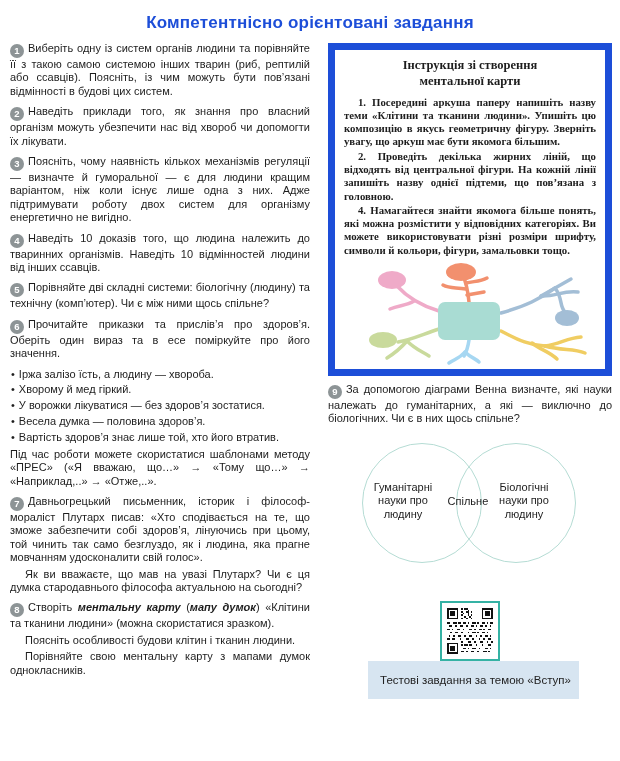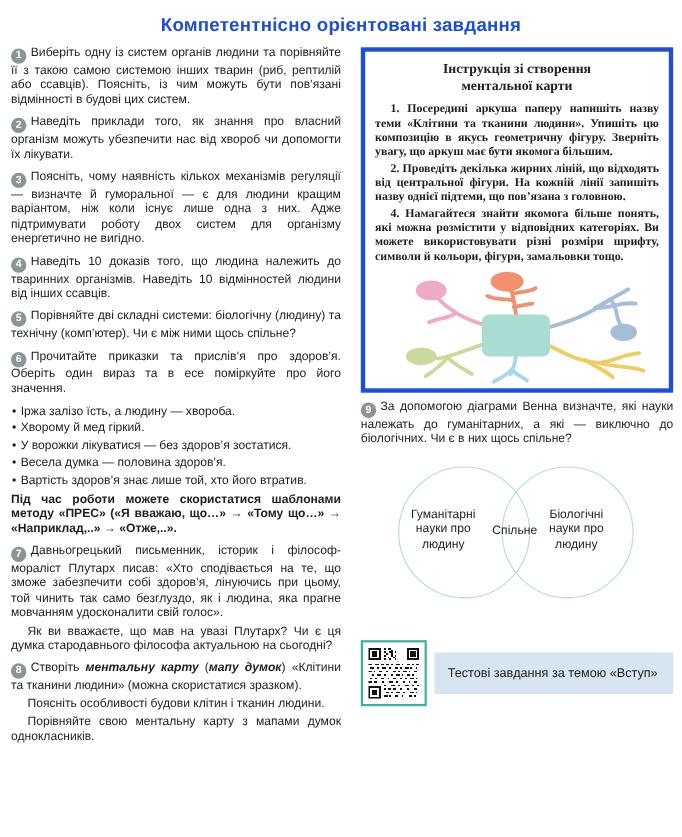--- a/index.html
+++ b/index.html
@@ -27,21 +27,21 @@
     background:#8d9496;color:#fff;font-size:9.5px;font-weight:bold;
     text-align:center;line-height:14px;margin-right:4px;vertical-align:-2px;
     text-indent:0;
   }
   .bullet{font-size:11px;line-height:13.2px;margin:0 0 2.5px 0;text-align:left;}
   .bullet .bmark{margin:0 4px 0 1px;}
   .bi{font-weight:bold;font-style:italic;}
 
   
   .ibox{
-    border:4px solid #1d4ed8;background:#fff;
+    border:7px solid #1d4ed8;background:#fff;
     padding:7px 9px 4px 9px;margin:1px 0 7px 0;
   }
   .ibox-title{
     font-family:"Liberation Serif","DejaVu Serif",serif;
     font-weight:bold;font-size:12.5px;line-height:1.26;
     text-align:center;margin:1px 0 6px 0;
   }
   .step{
     font-family:"Liberation Serif","DejaVu Serif",serif;
     font-weight:bold;font-size:10.8px;line-height:13.3px;
@@ -61,21 +61,21 @@
   .vcircle.left{left:34px;}
   .vcircle.right{left:128px;}
   .vlabel{
     position:absolute;font-size:11px;line-height:13.5px;text-align:center;color:#1d1d1d;
   }
   .vlabel.left{left:36px;width:78px;top:48px;}
   .vlabel.center{left:116px;width:48px;top:62px;}
   .vlabel.right{left:156px;width:80px;top:48px;}
 
   
-  .qr-row{display:flex;align-items:center;margin-top:12px;}
+  .qr-row{display:flex;align-items:center;margin-top:12px;flex-direction:column;}
   .qr-box{
     width:56px;height:56px;border:2px solid #35b2a4;background:#fff;
     display:flex;align-items:center;justify-content:center;flex:0 0 auto;
   }
   .strip{
     flex:1;background:#d7e5f1;margin-left:7px;
     padding:13px 8px 13px 12px;font-size:11.5px;color:#222;
   }
 </style>
 </head>
@@ -100,21 +100,21 @@
       <p class="task"><span class="badge">5</span><span>Порівняйте дві складні системи: біологічну (людину) та технічну (комп’ютер). Чи є між ними щось спільне?</span></p>
 
       <p class="task"><span class="badge">6</span><span>Прочитайте приказки та прислів’я про здоров’я. Оберіть один вираз та в есе поміркуйте про його значення.</span></p>
 
       <p class="bullet"><span class="bmark">•</span><span>Іржа залізо їсть, а людину — хвороба.</span></p>
       <p class="bullet"><span class="bmark">•</span><span>Хворому й мед гіркий.</span></p>
       <p class="bullet"><span class="bmark">•</span><span>У ворожки лікуватися — без здоров’я зостатися.</span></p>
       <p class="bullet"><span class="bmark">•</span><span>Весела думка — половина здоров’я.</span></p>
       <p class="bullet"><span class="bmark">•</span><span>Вартість здоров’я знає лише той, хто його втратив.</span></p>
 
-      <p class="task" style="margin-top:4px;font-weight:bold;">Під час роботи можете скористатися шаблонами методу «ПРЕС» («Я вважаю, що…» → «Тому що…» → «Наприклад,..» → «Отже,..».</p>
+      <p class="task" style="margin-top:4px;">Під час роботи можете скористатися шаблонами методу «ПРЕС» («Я вважаю, що…» → «Тому що…» → «Наприклад,..» → «Отже,..».</p>
 
       <p class="task"><span class="badge">7</span><span>Давньогрецький письменник, історик і філософ-мораліст Плутарх писав: «Хто сподівається на те, що зможе забезпечити собі здоров’я, лінуючись при цьому, той чинить так само безглуздо, як і людина, яка прагне мовчанням удосконалити свій голос».</span></p>
       <p class="task cont">Як ви вважаєте, що мав на увазі Плутарх? Чи є ця думка стародавнього філософа актуальною на сьогодні?</p>
 
       <p class="task"><span class="badge">8</span><span>Створіть </span><span class="bi">ментальну карту</span><span> (</span><span class="bi">мапу думок</span><span>) «Клітини та тканини людини» (можна скористатися зразком).</span></p>
       <p class="task cont">Поясніть особливості будови клітин і тканин людини.</p>
       <p class="task cont">Порівняйте свою ментальну карту з мапами думок однокласників.</p>
 
     </div>
 

